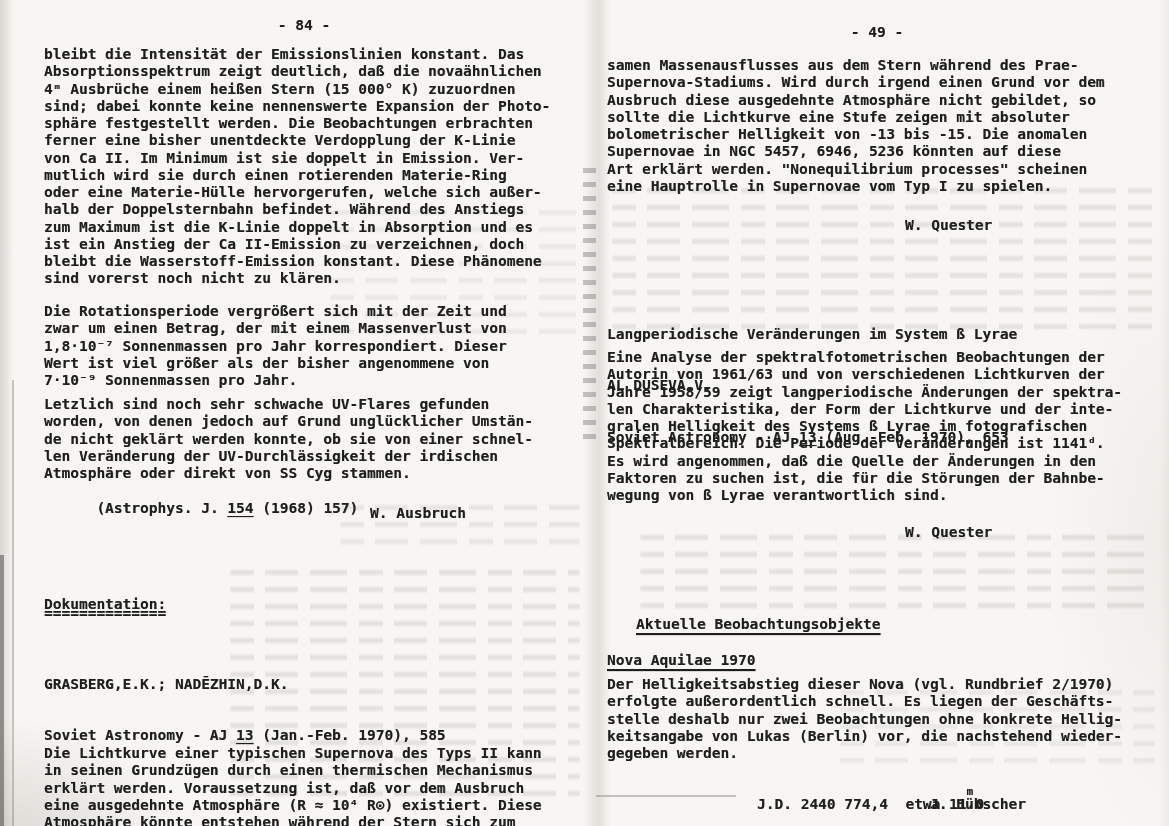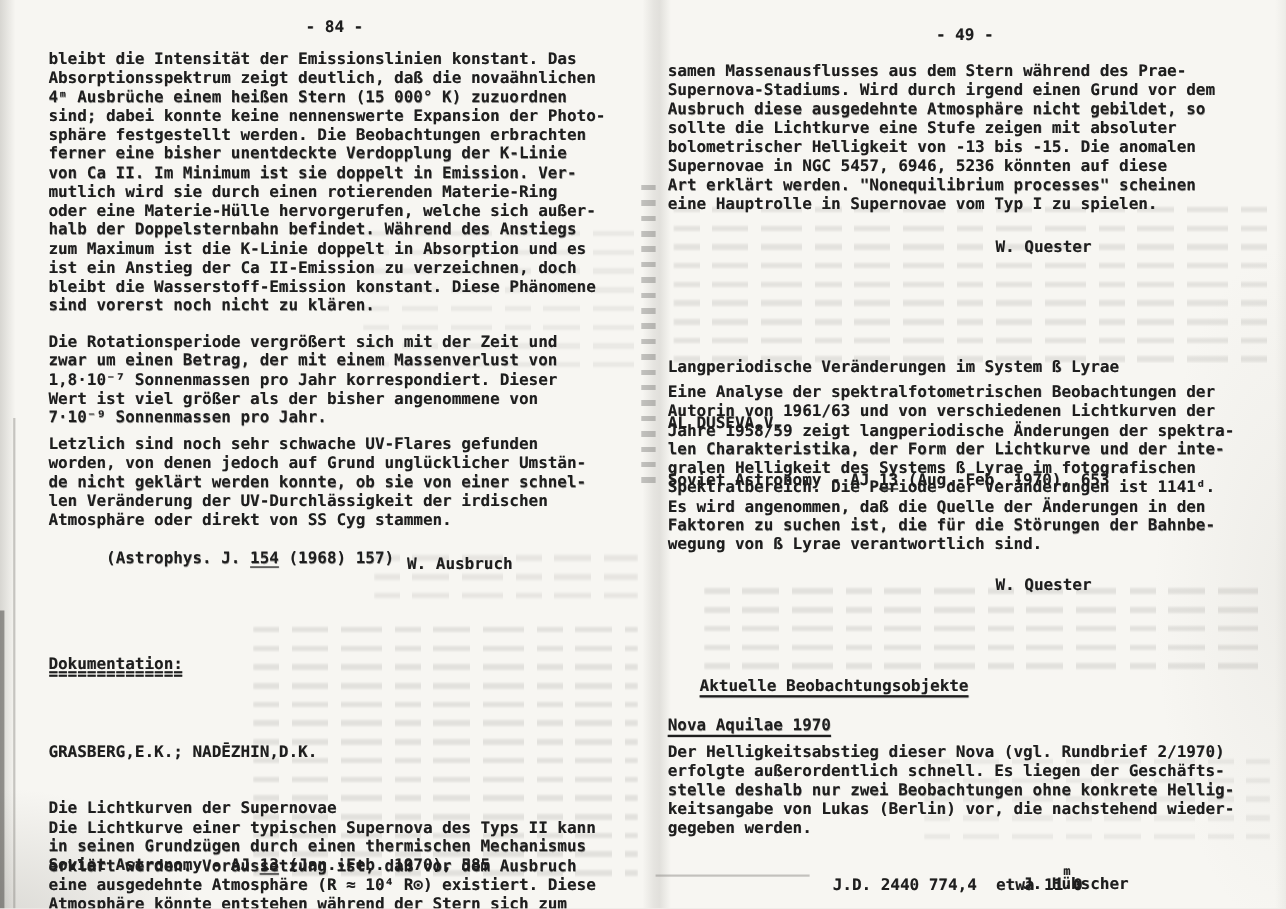--- a/index.html
+++ b/index.html
@@ -109,21 +109,20 @@
       <span>(Astrophys. J. </span><span class="u">154</span><span> (1968) 157)</span>
     </div>
 
     <div class="blk" style="left:370px;top:505px;">W. Ausbruch</div>
 
     <div class="blk" style="left:44px;top:596px;">Dokumentation:</div>
     <div class="blk eqrow" style="left:44px;top:608px;">==============</div>
 
     <div class="blk" style="left:44px;top:641px;">
       <div>GRASBERG,E.K.; NADĒZHIN,D.K.</div>
-      <div>Die Lichtkurven der Supernovae</div>
       <div><span>Soviet Astronomy - AJ </span><span class="u">13</span><span> (Jan.-Feb. 1970), 585</span></div>
     </div>
 
     <div class="blk" style="left:44px;top:701px;margin-top:44px;">Die Lichtkurve einer typischen Supernova des Typs II kann
 in seinen Grundzügen durch einen thermischen Mechanismus
 erklärt werden. Voraussetzung ist, daß vor dem Ausbruch
 eine ausgedehnte Atmosphäre (R ≈ 10⁴ R⊙) existiert. Diese
 Atmosphäre könnte entstehen während der Stern sich zum
 roten Überriesen entwickelt oder als Resultat eines lang-</div>
   </section>

